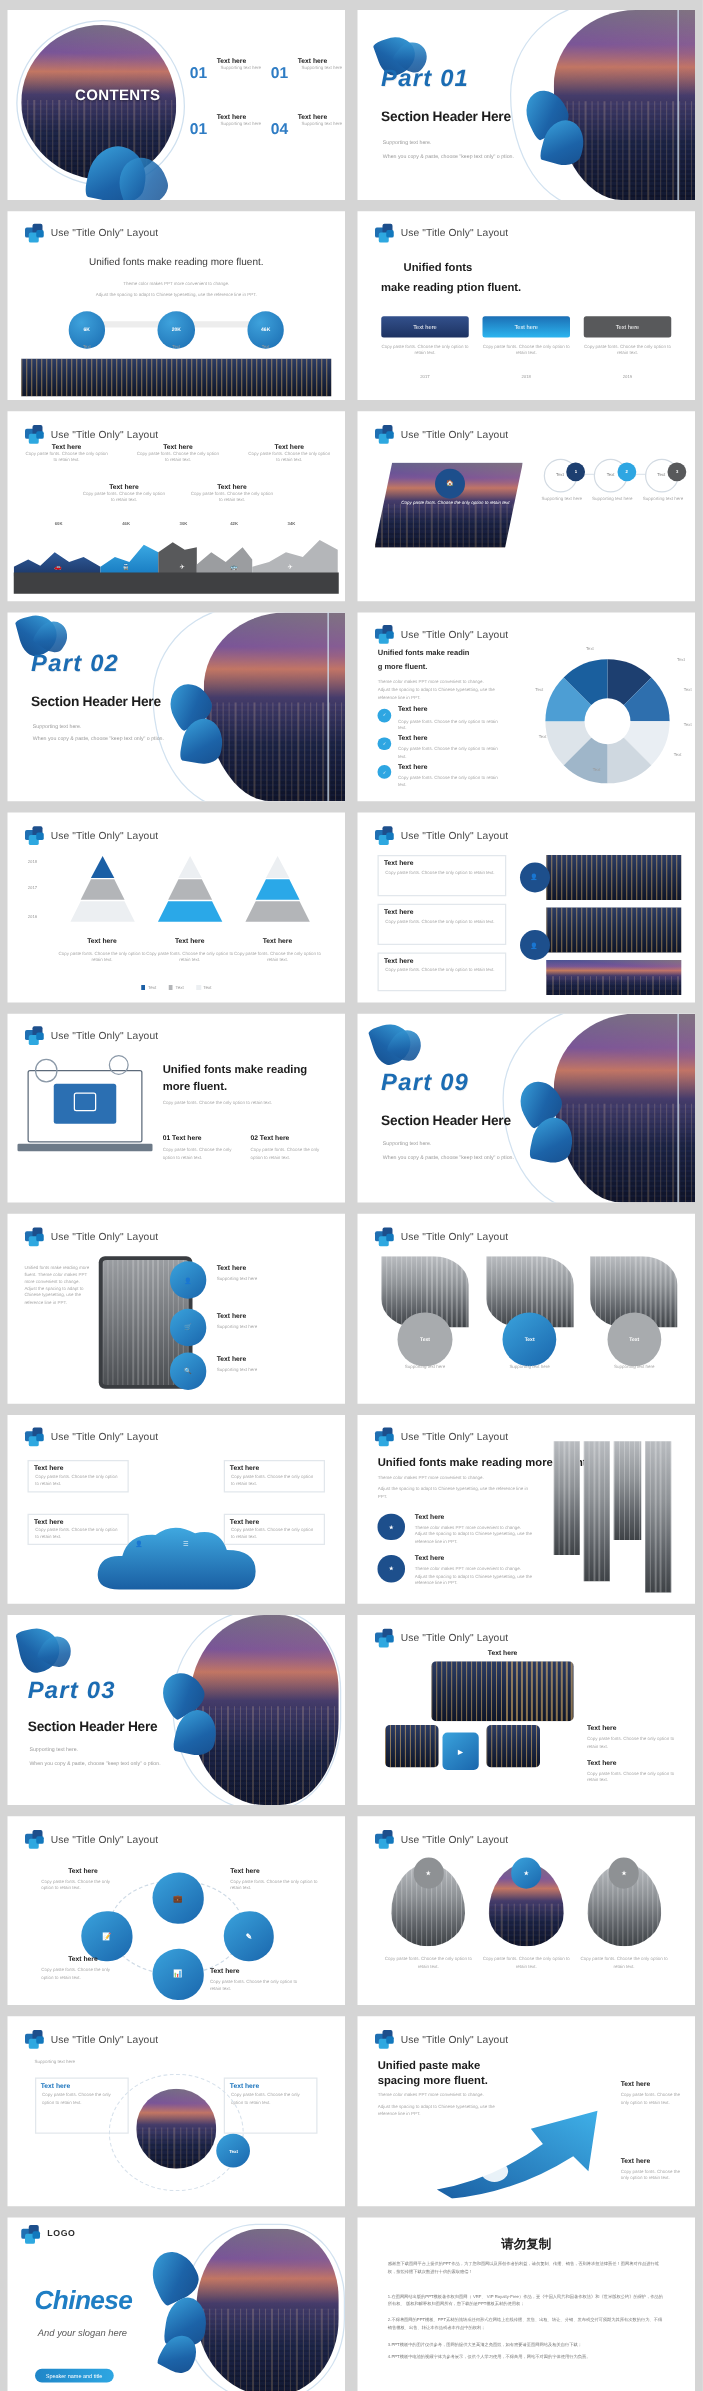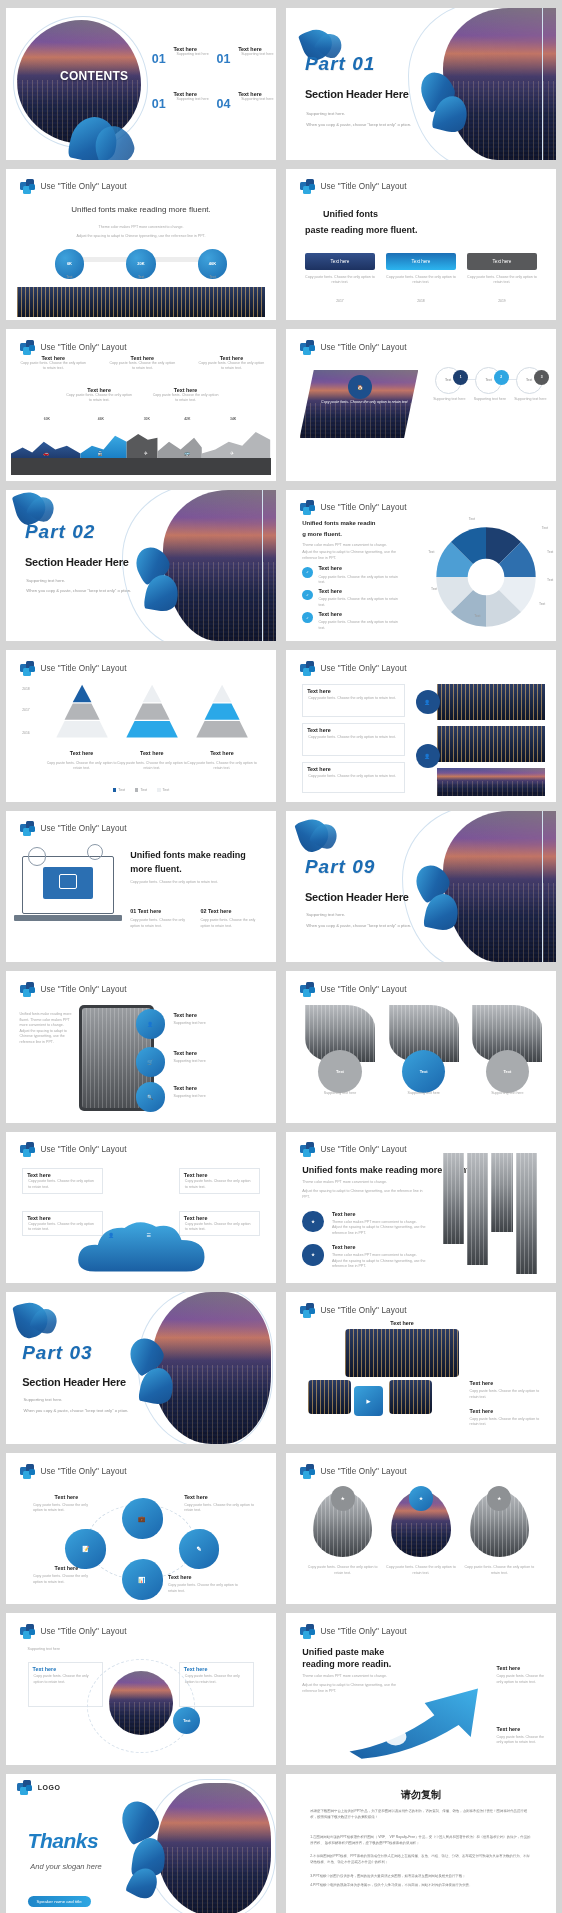--- a/index.html
+++ b/index.html
@@ -213,21 +213,21 @@
     <div class="hdr">
       <span class="puzzle">
           <i></i>
           <i></i>
           <i></i>
           <i></i>
         </span>
       <span class="hdr-title">Use "Title Only" Layout</span>
     </div>
     <div class="t-head" style="position:absolute;left:7%;top:27%;margin-left:18px;">Unified fonts</div>
-    <div class="t-head" style="position:absolute;left:7%;top:37%;">paste reading more fluent.</div>
+    <div class="t-head" style="position:absolute;left:7%;top:37%;">make reading ption fluent.</div>
 
     <div class="chip" style="position:absolute;left:7%;top:56%;width:26%;height:11%;background:linear-gradient(180deg,#33518c,#1d3261);">
         <span>Text here</span>
       </div>
     <div class="chip" style="position:absolute;left:37%;top:56%;width:26%;height:11%;background:linear-gradient(180deg,#1c6fb5,#2cb5ef);">
         <span>Text here</span>
       </div>
     <div class="chip" style="position:absolute;left:67%;top:56%;width:26%;height:11%;background:#58595b;">
         <span>Text here</span>
       </div>
@@ -750,21 +750,21 @@
     <div class="hdr">
       <span class="puzzle">
           <i></i>
           <i></i>
           <i></i>
           <i></i>
         </span>
       <span class="hdr-title">Use "Title Only" Layout</span>
     </div>
     <div class="t-head" style="position:absolute;left:6%;top:22%;">Unified paste make</div>
-    <div class="t-head" style="position:absolute;left:6%;top:30%;">reading more readin.</div>
+    <div class="t-head" style="position:absolute;left:6%;top:30%;">spacing more fluent.</div>
     <div class="t-tiny" style="position:absolute;left:6%;top:40%;width:40%;">Theme color makes PPT more convenient to change.</div>
     <div class="t-tiny" style="position:absolute;left:6%;top:46%;width:40%;">Adjust the spacing to adapt to Chinese typesetting, use the reference line in PPT.</div>
     <svg viewBox="0 0 140 70" style="position:absolute;left:18%;top:40%;width:70%;height:56%;">
       <defs>
           <linearGradient id="ag" x1="0" y1="1" x2="1" y2="0">
             <stop offset="0" stop-color="#1a5fa3"></stop>
             <stop offset="1" stop-color="#3fb0e8"></stop>
           </linearGradient>
         </defs>
       <path d="M4 64 Q40 58 74 34 L66 24 L110 12 L104 52 L94 42 Q56 66 14 70 Z" fill="url(#ag)"></path>
@@ -784,21 +784,21 @@
     <div class="petal" style="right:44%;top:62%;width:10%;height:20%;transform:rotate(28deg);"></div>
     <div class="hdr" style="top:4%;left:4%;">
       <span class="puzzle">
           <i></i>
           <i></i>
           <i></i>
           <i></i>
         </span>
       <span class="logo-txt">LOGO</span>
     </div>
-    <div class="thanks" style="position:absolute;left:8%;top:36%;">Thanks</div>
+    <div class="thanks" style="position:absolute;left:8%;top:36%;">Chinese</div>
     <div class="slogan" style="position:absolute;left:9%;top:58%;">And your slogan here</div>
     <div style="position:absolute;left:8%;top:76%;">
       <span class="speaker-pill">Speaker name and title</span>
     </div>
   </div>
 
   <div class="slide" style="background:#fff;">
     <div class="copy-title" style="position:absolute;left:0;right:0;top:9%;">请勿复制</div>
     <div class="copy-body" style="position:absolute;left:9%;right:9%;top:23%;">感谢您下载图网平台上提供的PPT作品，为了您和图网以及原创作者的利益，请勿复制、传播、销售，否则将承担法律责任！图网将对作品进行维权，按照传播下载次数进行十倍的索取赔偿！</div>
     <div class="copy-body" style="position:absolute;left:9%;right:9%;top:40%;">1.在图网网站出版的PPT模板著作权归图网（ VRF、 VIP Royalty-Free）作品，受《中国人民共和国著作权法》和《世界版权公约》的保护，作品的所有权、 版权和解释权归图网所有，您下载的是PPT模板素材的使用权；</div>

